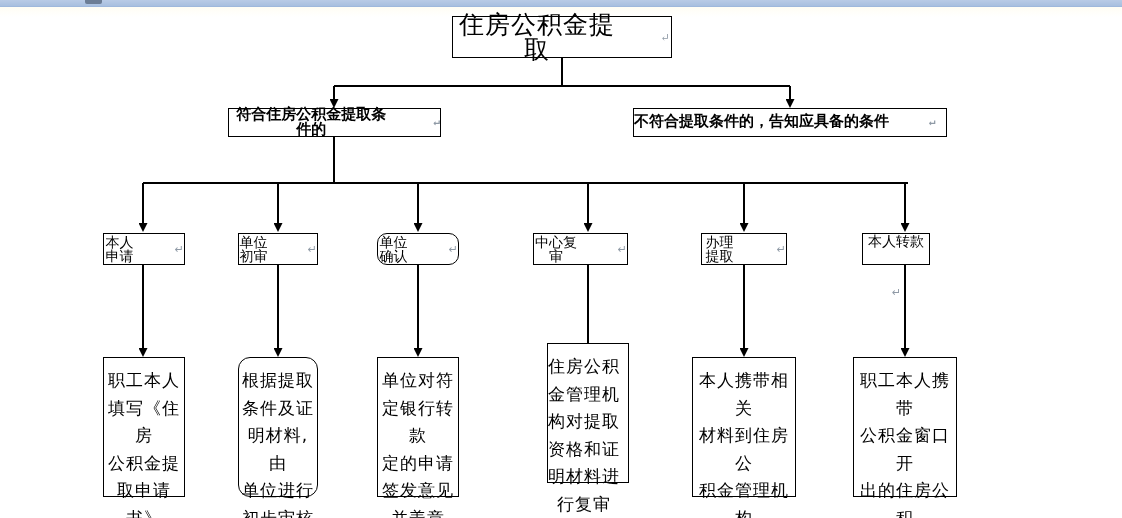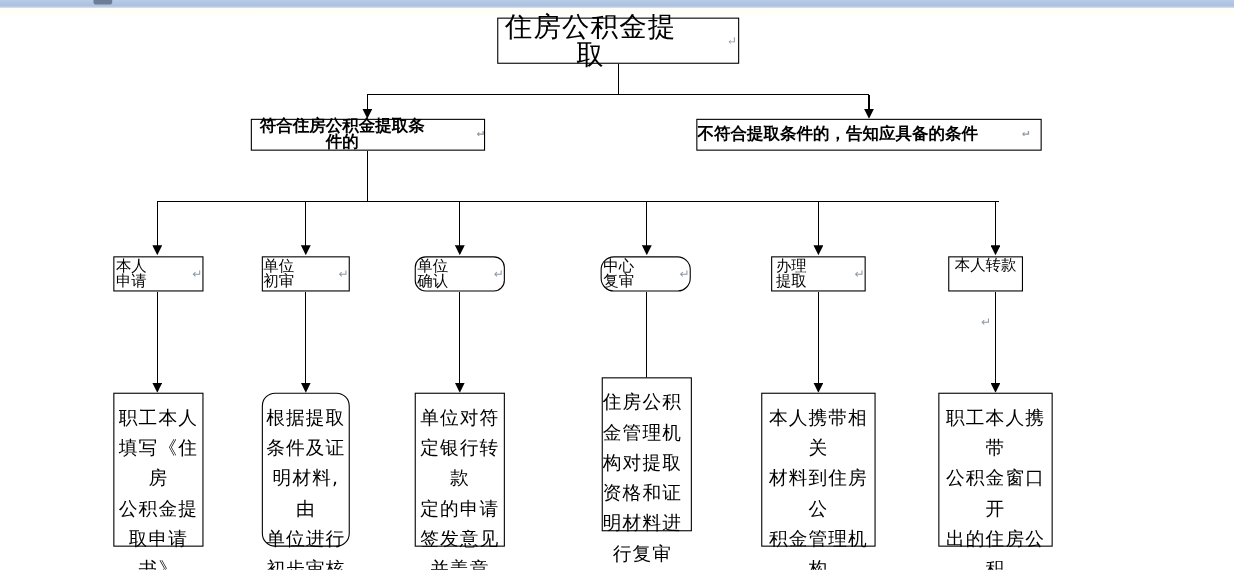--- a/index.html
+++ b/index.html
@@ -166,21 +166,21 @@
   <div class="node node-step" style="left:238px; top:233px; width:80px; height:32px;">
     <span class="txt">单位初审</span>
       <span class="ret">↵</span>
   </div>
 
   <div class="node node-step" style="left:377px; top:233px; width:82px; height:32px;border-radius:10px;">
     <span class="txt">单位确认</span>
       <span class="ret">↵</span>
   </div>
 
-  <div class="node node-step" style="left:546px; top:233px; width:82px; height:32px;border-radius:12px;">
+  <div class="node node-step" style="left:533px; top:233px; width:95px; height:32px;">
     <span class="txt">中心复审</span>
       <span class="ret">↵</span>
   </div>
 
   <div class="node node-step" style="left:701px; top:233px; width:86px; height:32px;">
     <span class="txt">办理提取</span>
       <span class="ret">↵</span>
   </div>
 
   <div class="node node-step" style="left:862px; top:233px; width:68px; height:32px;flex-direction:column;">

